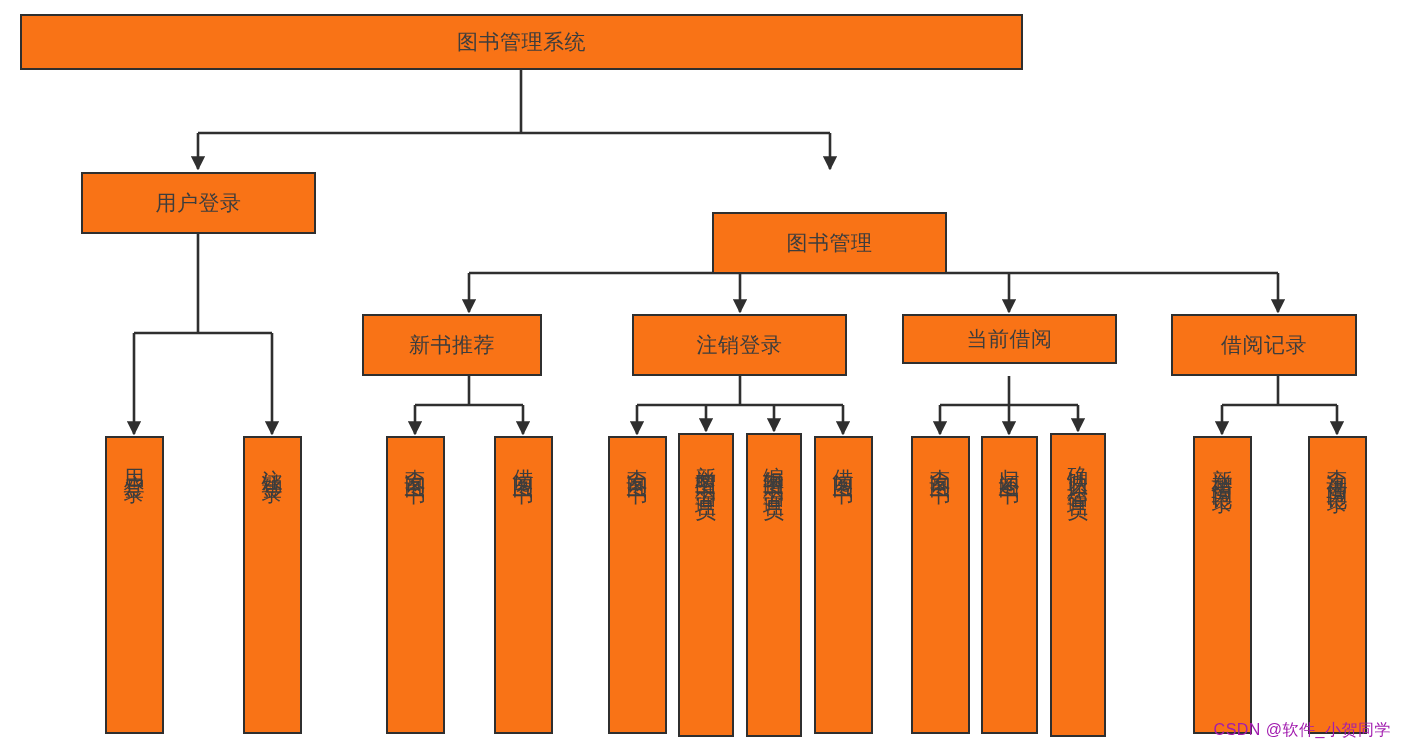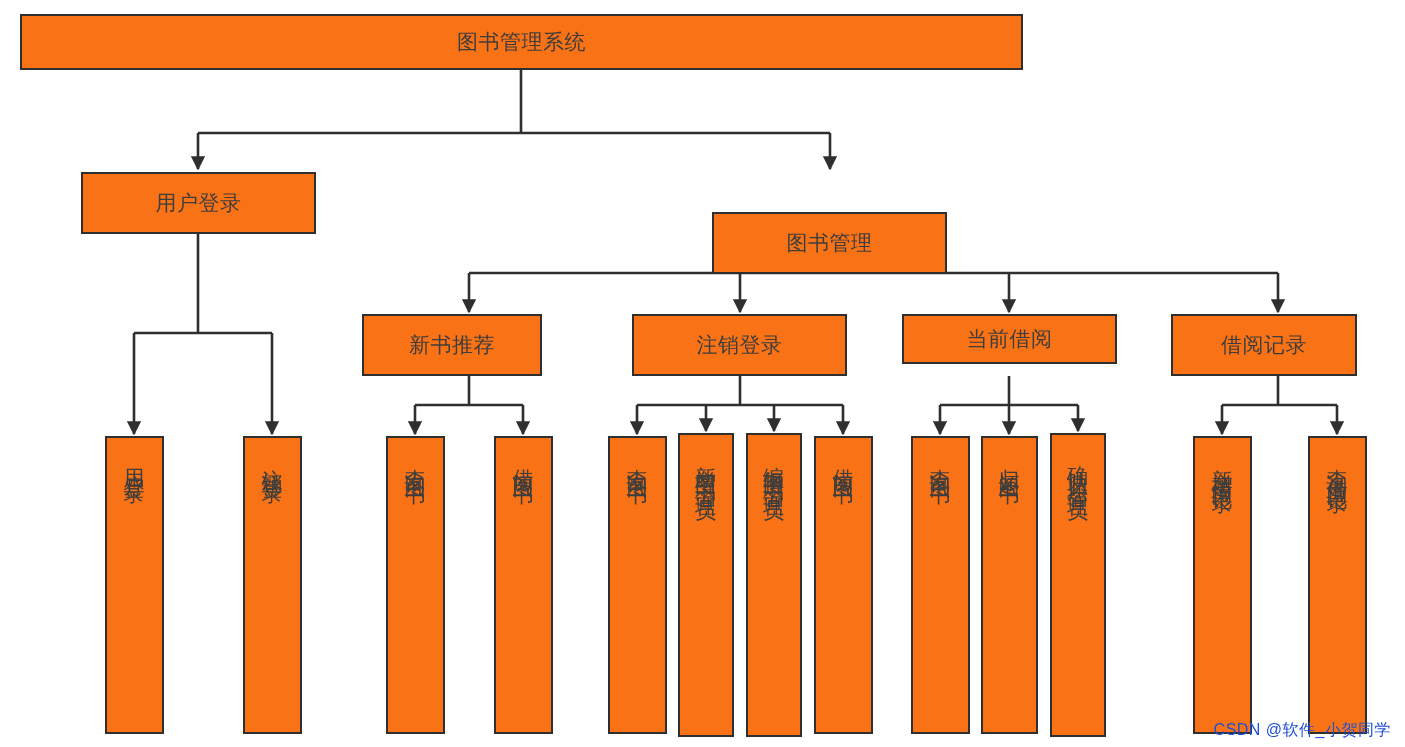--- a/index.html
+++ b/index.html
@@ -58,21 +58,21 @@
     font-size: 21px;
     line-height: 1.0;
     letter-spacing: 5px;
     white-space: nowrap;
   }
   .watermark {
     position: absolute;
     right: 14px;
     bottom: 6px;
     font-size: 16px;
-    color: #1d4ed8;
+    color: #a21caf;
     letter-spacing: 0.5px;
     white-space: nowrap;
   }
 </style>
 </head>
 <body>
 
 <div id="diagram-root">
 
   <svg class="connectors" viewBox="0 0 1405 747" xmlns="http://www.w3.org/2000/svg">

